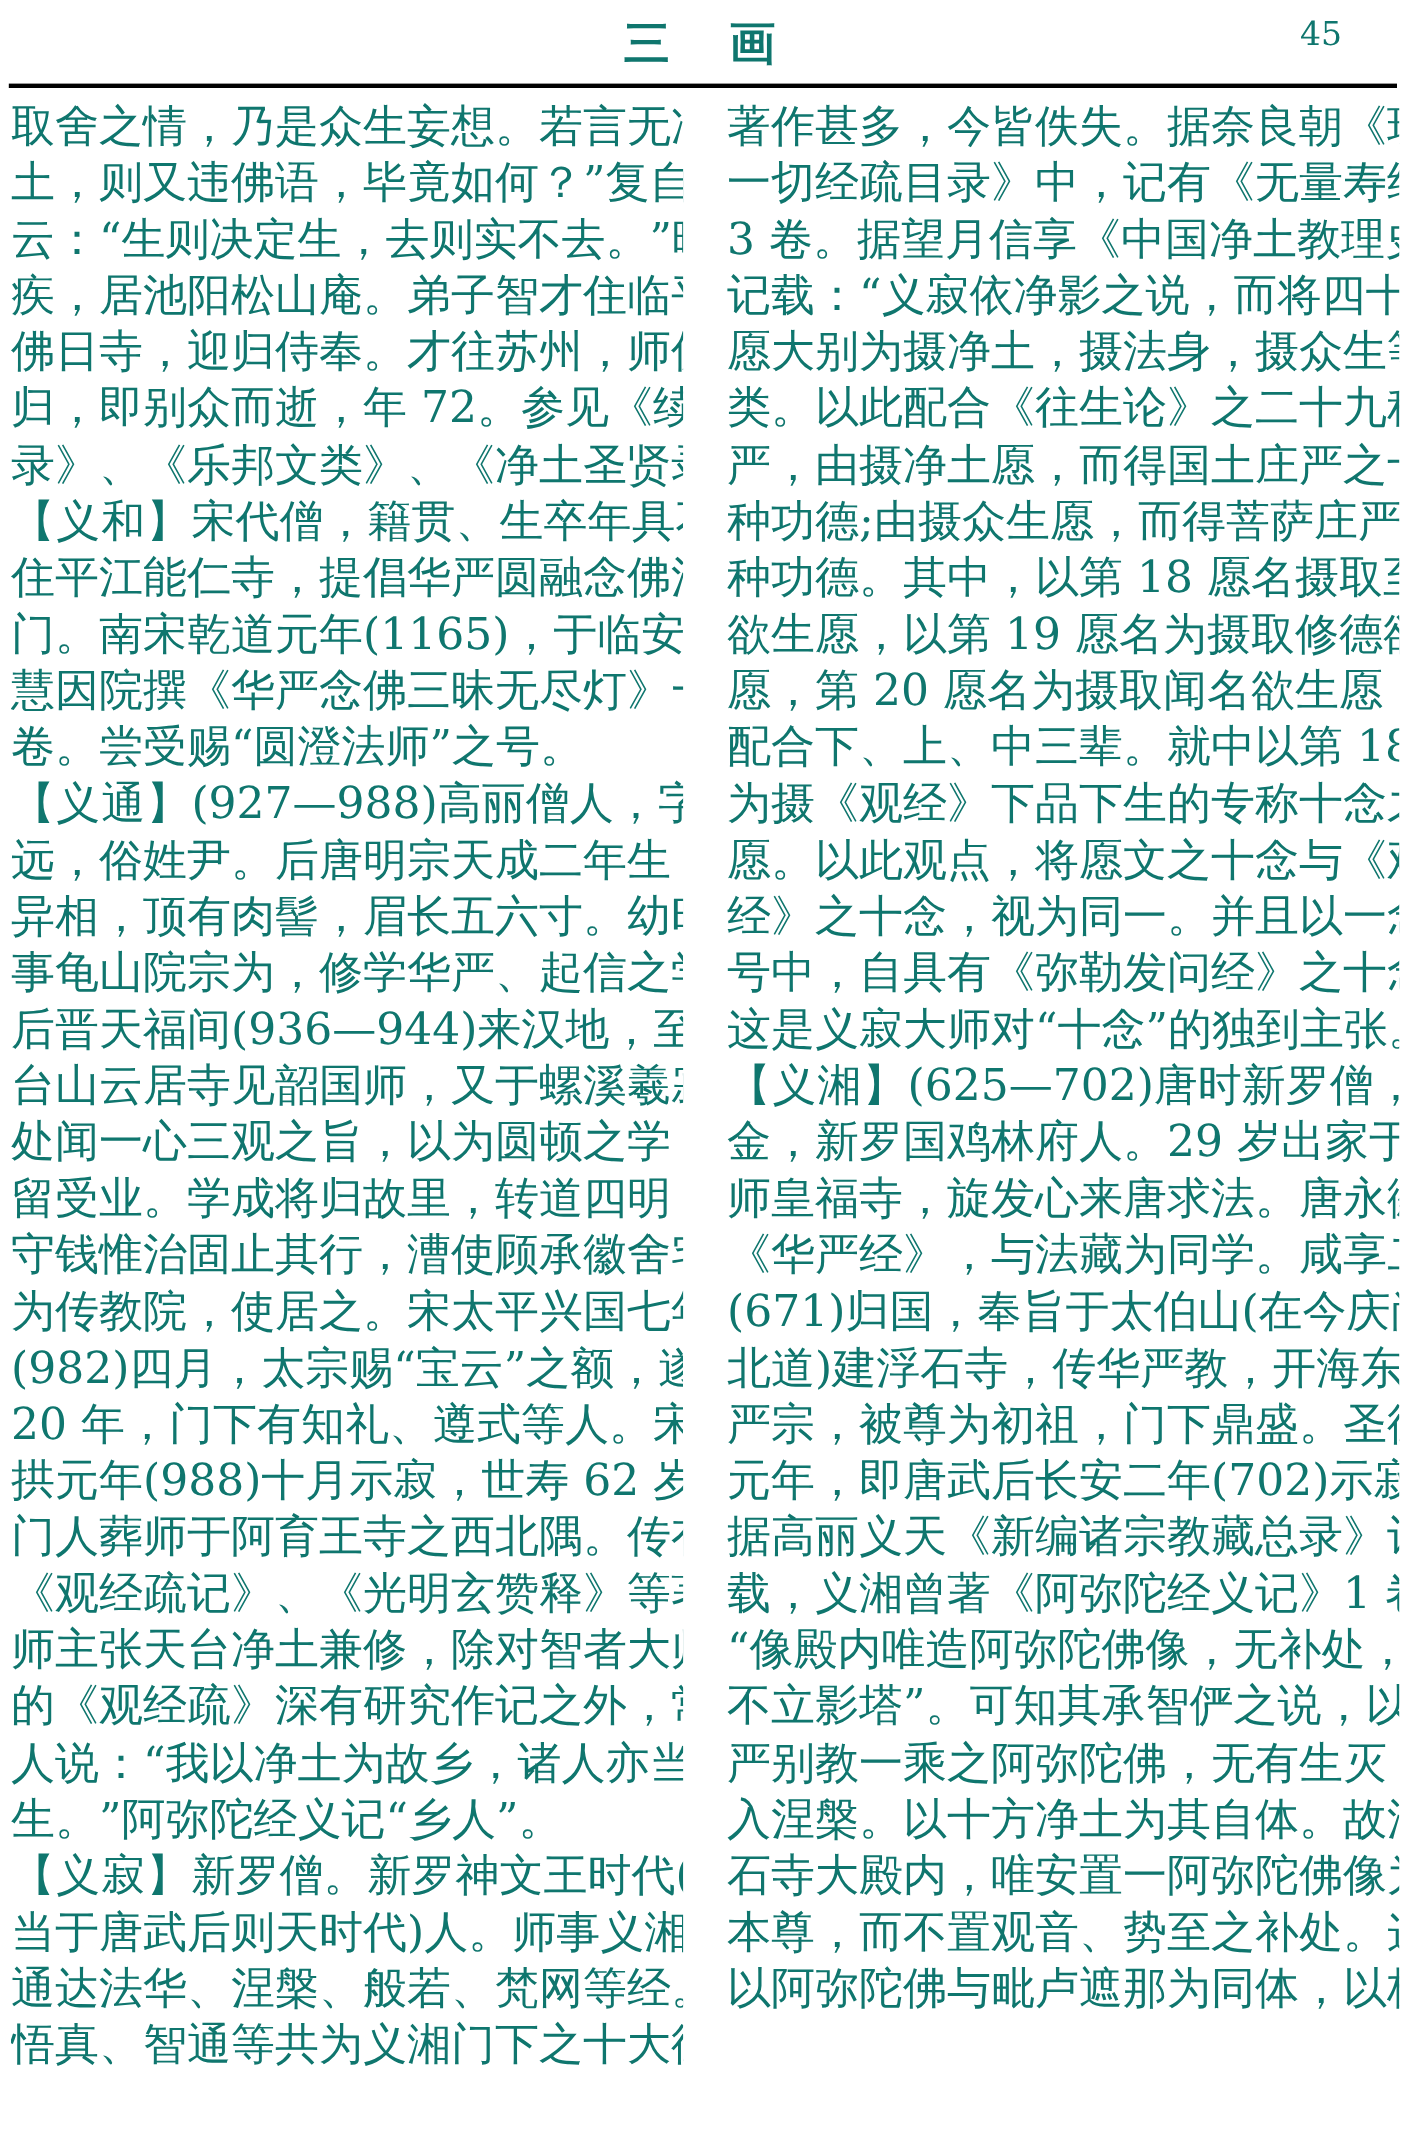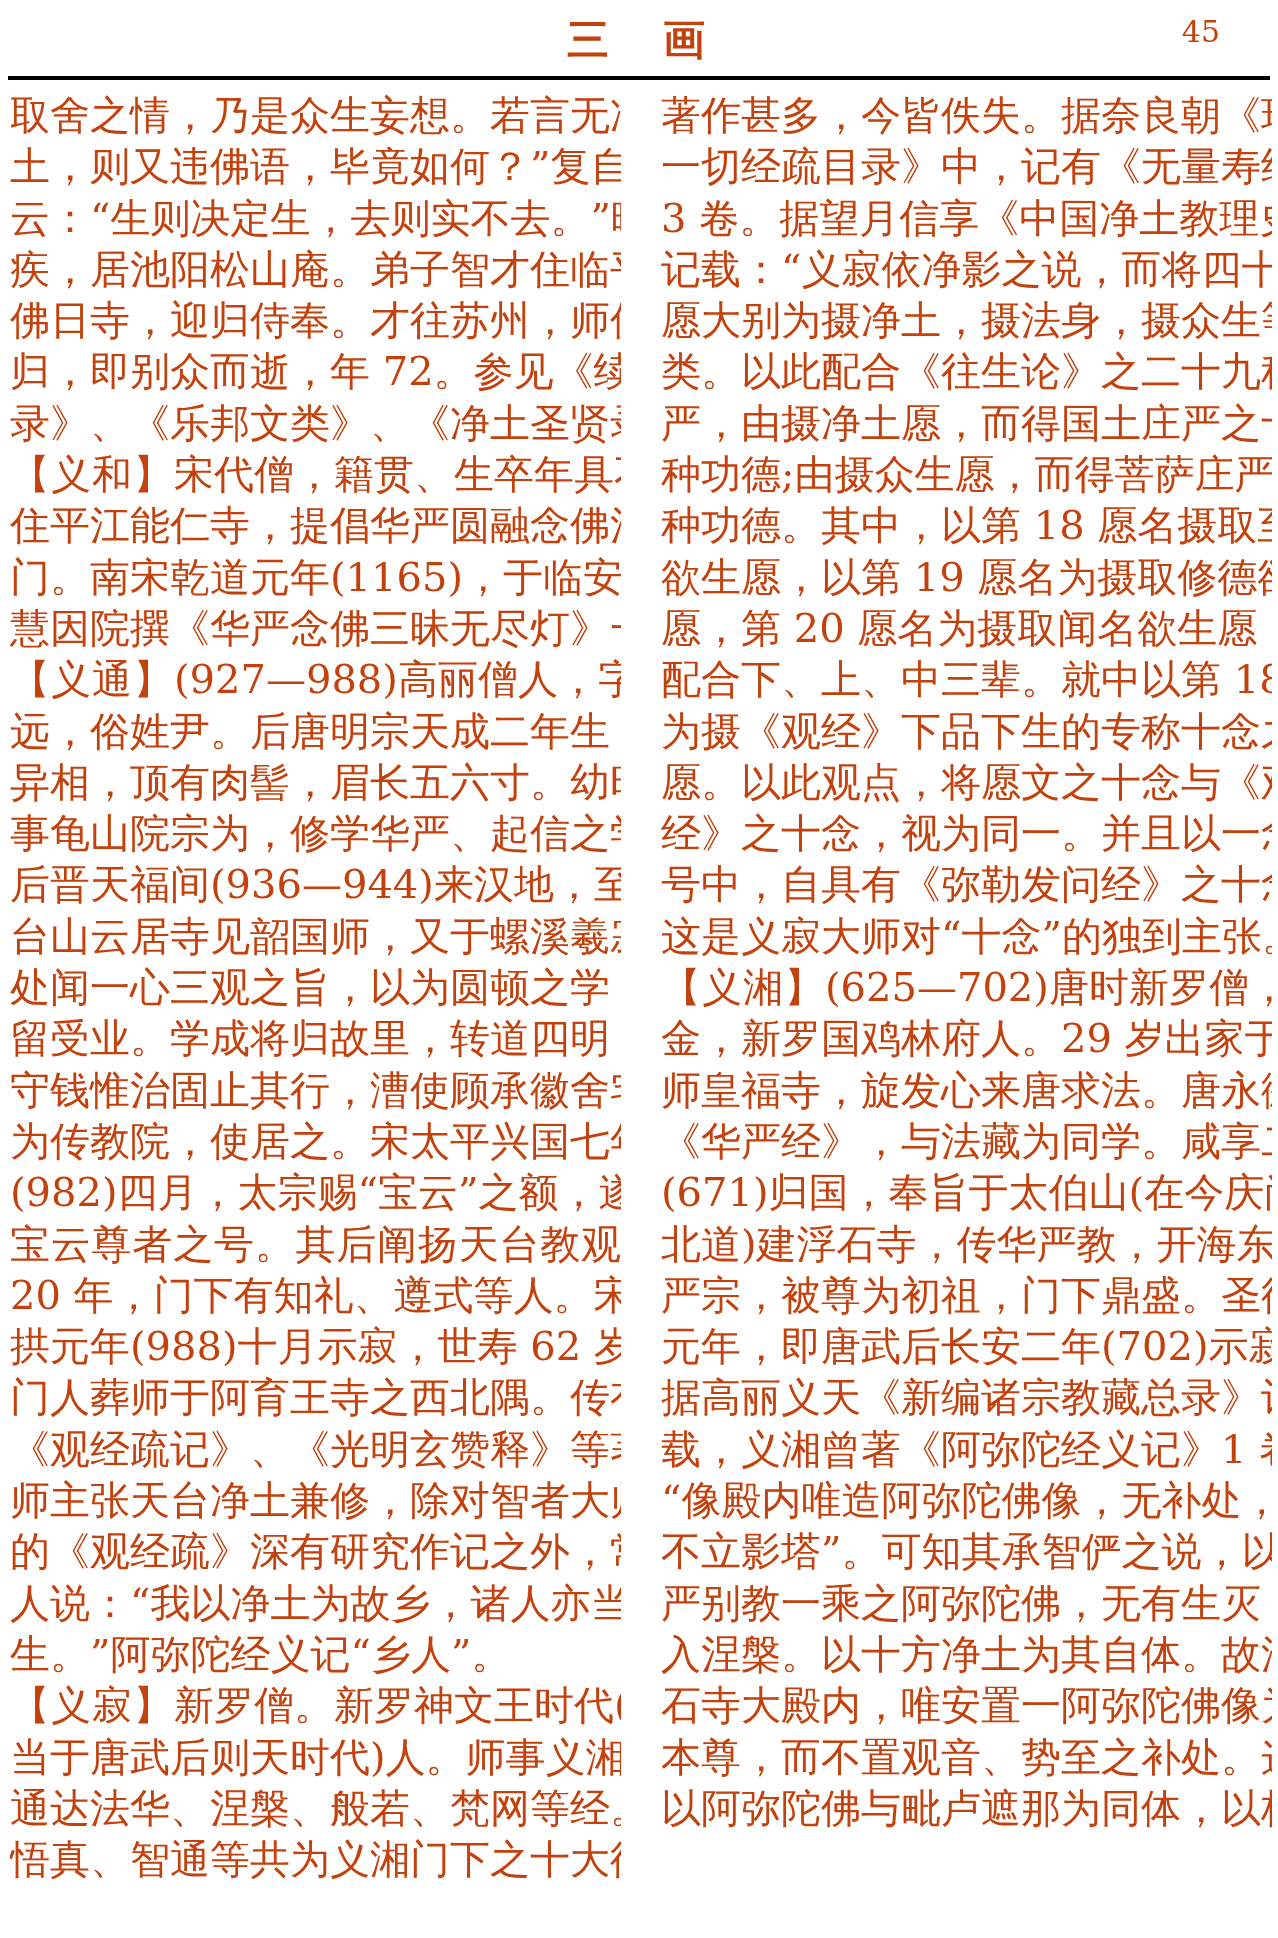--- a/index.html
+++ b/index.html
@@ -5,21 +5,21 @@
   html, body {
     margin: 0;
     padding: 0;
     background: #ffffff;
   }
   #page {
     position: relative;
     width: 1278px;
     height: 1938px;
     background: #ffffff;
-    color: #c2410c;
+    color: #0f766e;
     font-family: "DejaVu Serif", "Liberation Serif", serif;
     overflow: hidden;
   }
   
   #running-head {
     position: absolute;
     top: 6px;
     left: 0;
     width: 100%;
     height: 62px;
@@ -100,32 +100,32 @@
         <div class="line">土，则又违佛语，毕竟如何？”复自答</div>
         <div class="line">云：“生则决定生，去则实不去。”晚以</div>
         <div class="line">疾，居池阳松山庵。弟子智才住临平</div>
         <div class="line">佛日寺，迎归侍奉。才往苏州，师促之</div>
         <div class="line">归，即别众而逝，年 72。参见《续传灯</div>
         <div class="line">录》、《乐邦文类》、《净土圣贤录》等。</div>
         <div class="line"><span class="headword">【义和】</span>宋代僧，籍贯、生卒年具不详，</div>
         <div class="line">住平江能仁寺，提倡华严圆融念佛法</div>
         <div class="line">门。南宋乾道元年(1165)，于临安府</div>
         <div class="line">慧因院撰《华严念佛三昧无尽灯》一</div>
+        <div class="line end">卷。尝受赐“圆澄法师”之号。</div>
         <div class="line"><span class="headword">【义通】</span>(927—988)高丽僧人，字惟</div>
         <div class="line">远，俗姓尹。后唐明宗天成二年生，有</div>
         <div class="line">异相，顶有肉髻，眉长五六寸。幼时师</div>
         <div class="line">事龟山院宗为，修学华严、起信之学。</div>
         <div class="line">后晋天福间(936—944)来汉地，至天</div>
         <div class="line">台山云居寺见韶国师，又于螺溪羲寂</div>
         <div class="line">处闻一心三观之旨，以为圆顿之学，遂</div>
         <div class="line">留受业。学成将归故里，转道四明，郡</div>
         <div class="line">守钱惟治固止其行，漕使顾承徽舍宅</div>
         <div class="line">为传教院，使居之。宋太平兴国七年</div>
         <div class="line">(982)四月，太宗赐“宝云”之额，遂有</div>
-        <div class="line">宝云尊者之号。其后阐扬天台教观</div>
         <div class="line">20 年，门下有知礼、遵式等人。宋端</div>
         <div class="line">拱元年(988)十月示寂，世寿 62 岁。</div>
         <div class="line">门人葬师于阿育王寺之西北隅。传有</div>
         <div class="line">《观经疏记》、《光明玄赞释》等著作。</div>
         <div class="line">师主张天台净土兼修，除对智者大师</div>
         <div class="line">的《观经疏》深有研究作记之外，常对</div>
         <div class="line">人说：“我以净土为故乡，诸人亦当往</div>
         <div class="line end">生。”阿弥陀经义记“乡人”。</div>
         <div class="line"><span class="headword">【义寂】</span>新罗僧。新罗神文王时代(相</div>
         <div class="line">当于唐武后则天时代)人。师事义湘，</div>

